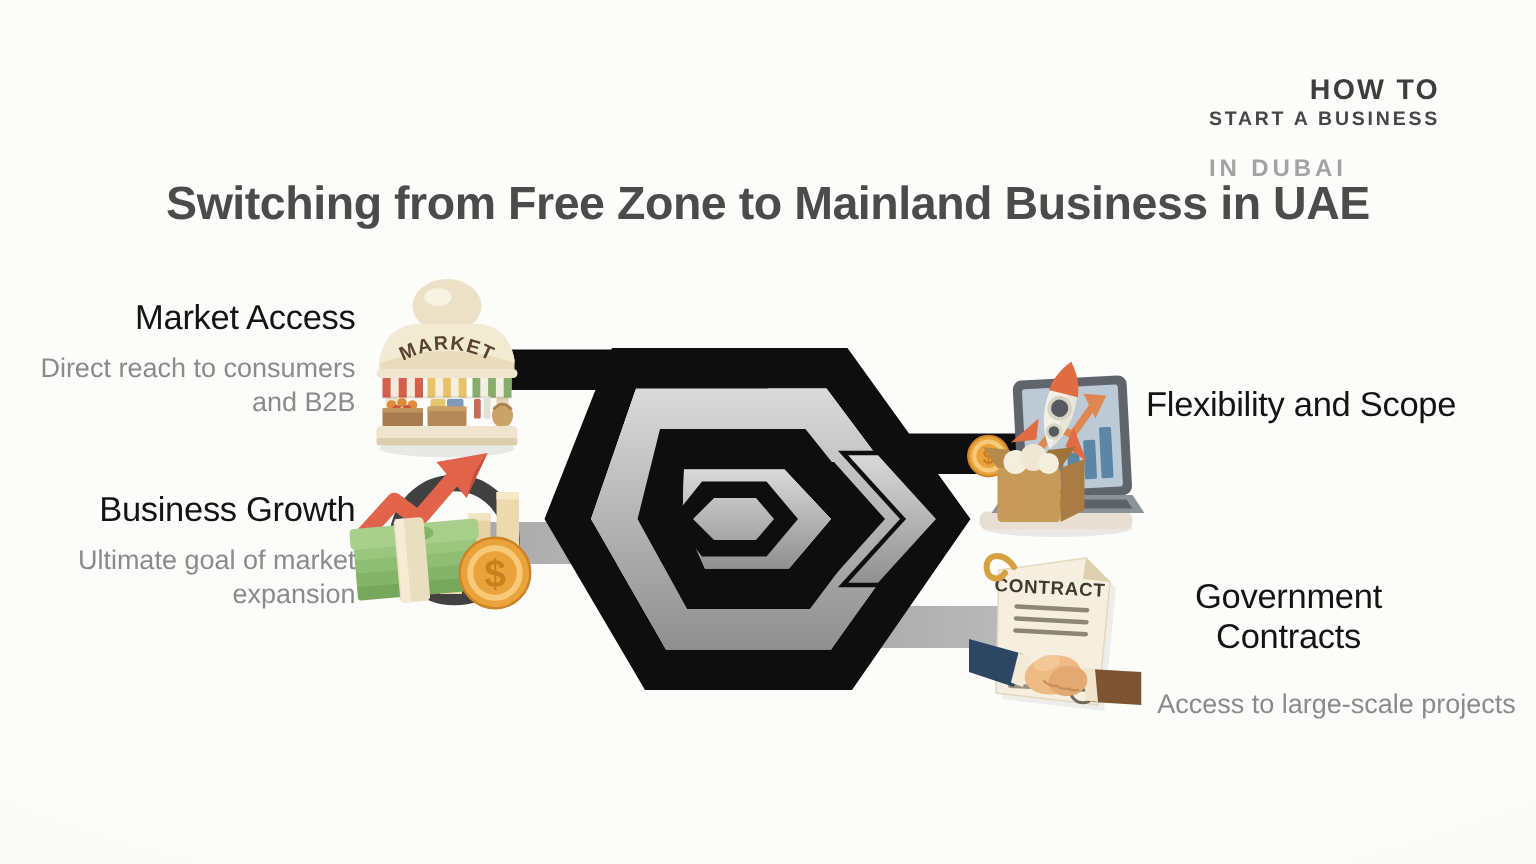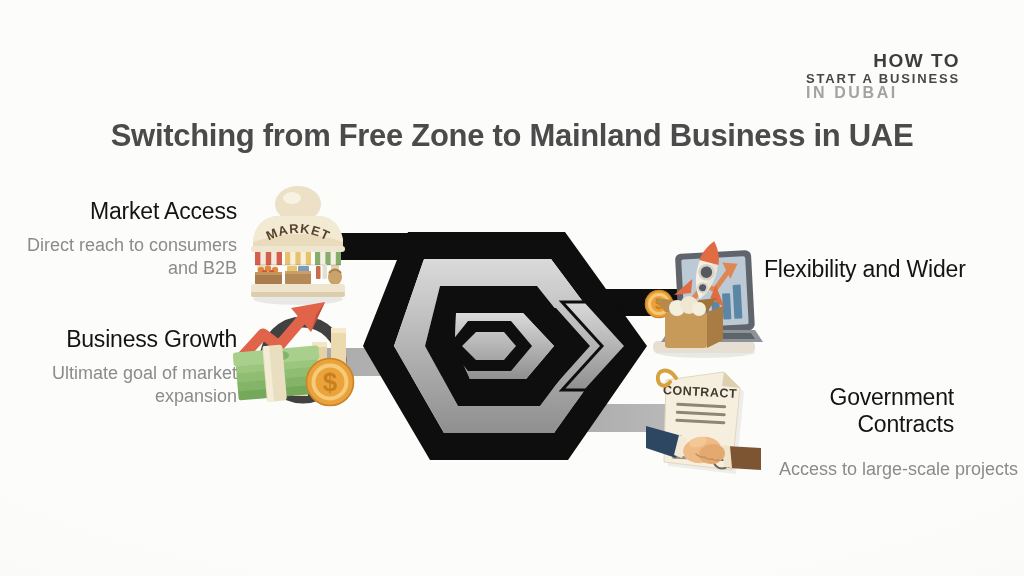--- a/index.html
+++ b/index.html
@@ -15,31 +15,31 @@
   .icon-growth{left:233px;top:298px;width:125px;height:115px;}
   .icon-flex{left:643px;top:238px;width:122px;height:122px;}
   .icon-gov{left:646px;top:362px;width:115px;height:130px;}
   .section-text{position:absolute;z-index:3;}
   .section-text h2{margin:0;font-size:23px;line-height:1.18;font-weight:400;color:#141414;letter-spacing:-0.2px;}
   .section-text p{margin:9px 0 0 0;font-size:18px;line-height:1.28;color:#8b8b8b;}
   .text-market{left:0;top:198px;width:237px;text-align:right;}
   .text-growth{left:0;top:326px;width:237px;text-align:right;}
   .text-flex{left:764px;top:256px;width:254px;text-align:left;}
   .text-flex p{max-width:192px;}
-  .text-gov{left:764px;top:384px;width:254px;text-align:right;}
+  .text-gov{left:764px;top:384px;width:254px;text-align:center;}
   .text-gov h2{max-width:190px;}
   .text-gov p{margin-top:20px;}
   .title{
     position:absolute;top:118px;left:0;right:0;z-index:3;margin:0;
     text-align:center;font-size:31px;font-weight:700;color:#4b4b4b;letter-spacing:-0.3px;
   }
   .logo{position:absolute;top:51px;right:64px;z-index:3;text-align:left;line-height:1;}
   .logo-l1{font-size:19px;font-weight:800;letter-spacing:1.5px;color:#3d3d3d;text-align:right;}
   .logo-l2{font-size:13px;font-weight:700;letter-spacing:1.85px;color:#474747;margin-top:2px;}
-  .logo-l3{font-size:16px;font-weight:800;letter-spacing:2.6px;color:#a3a3a3;margin-top:0;}
+  .logo-l3{font-size:16px;font-weight:800;letter-spacing:2.6px;color:#a3a3a3;margin-top:20px;}
 </style>
 </head>
 <body>
 
 <div class="canvas">
 
   <svg class="emblem" viewBox="0 0 1024 576" xmlns="http://www.w3.org/2000/svg">
     <defs>
       <linearGradient id="silverGrad" x1="0" y1="0" x2="0" y2="1">
         <stop offset="0" stop-color="#dadada"></stop>
@@ -237,21 +237,21 @@
     <h2>Market Access</h2>
     <p>Direct reach to consumers and B2B</p>
   </div>
 
   <div class="section-text text-growth">
     <h2>Business Growth</h2>
     <p>Ultimate goal of market expansion</p>
   </div>
 
   <div class="section-text text-flex">
-    <h2>Flexibility and Wider</h2>
+    <h2>Flexibility and Scope</h2>
   </div>
 
   <div class="section-text text-gov">
     <h2>Government Contracts</h2>
     <p>Access to large-scale projects</p>
   </div>
 
 </div>
 
 </body></html>

